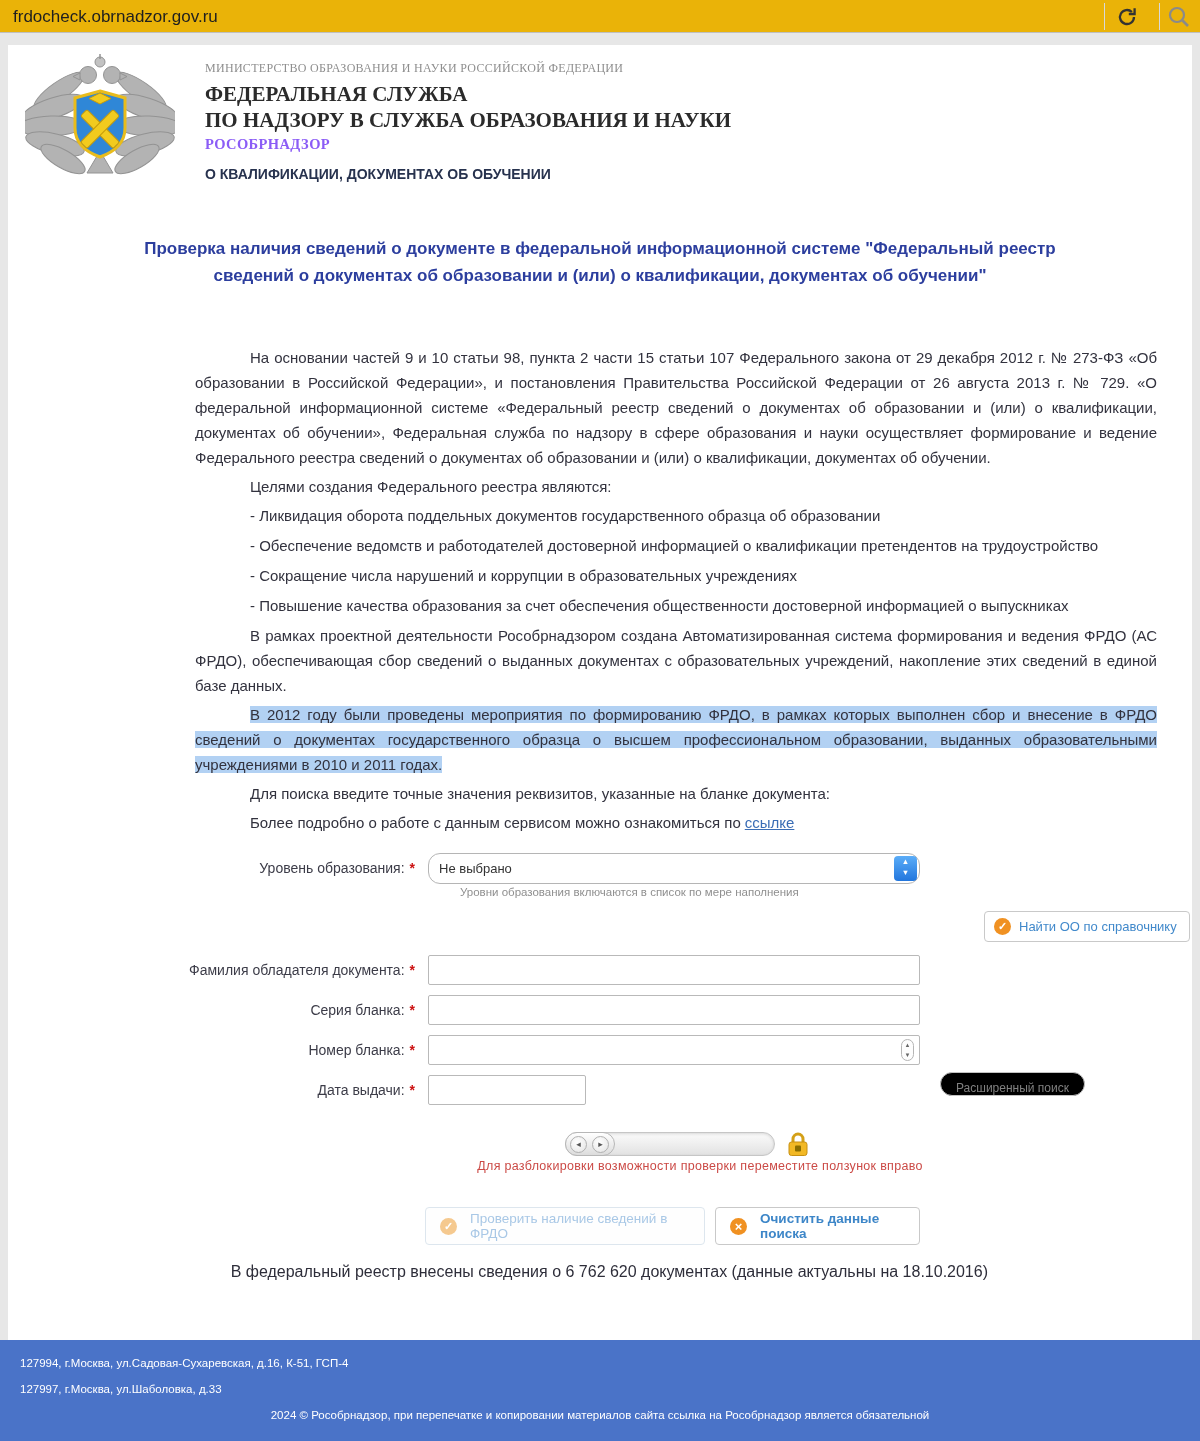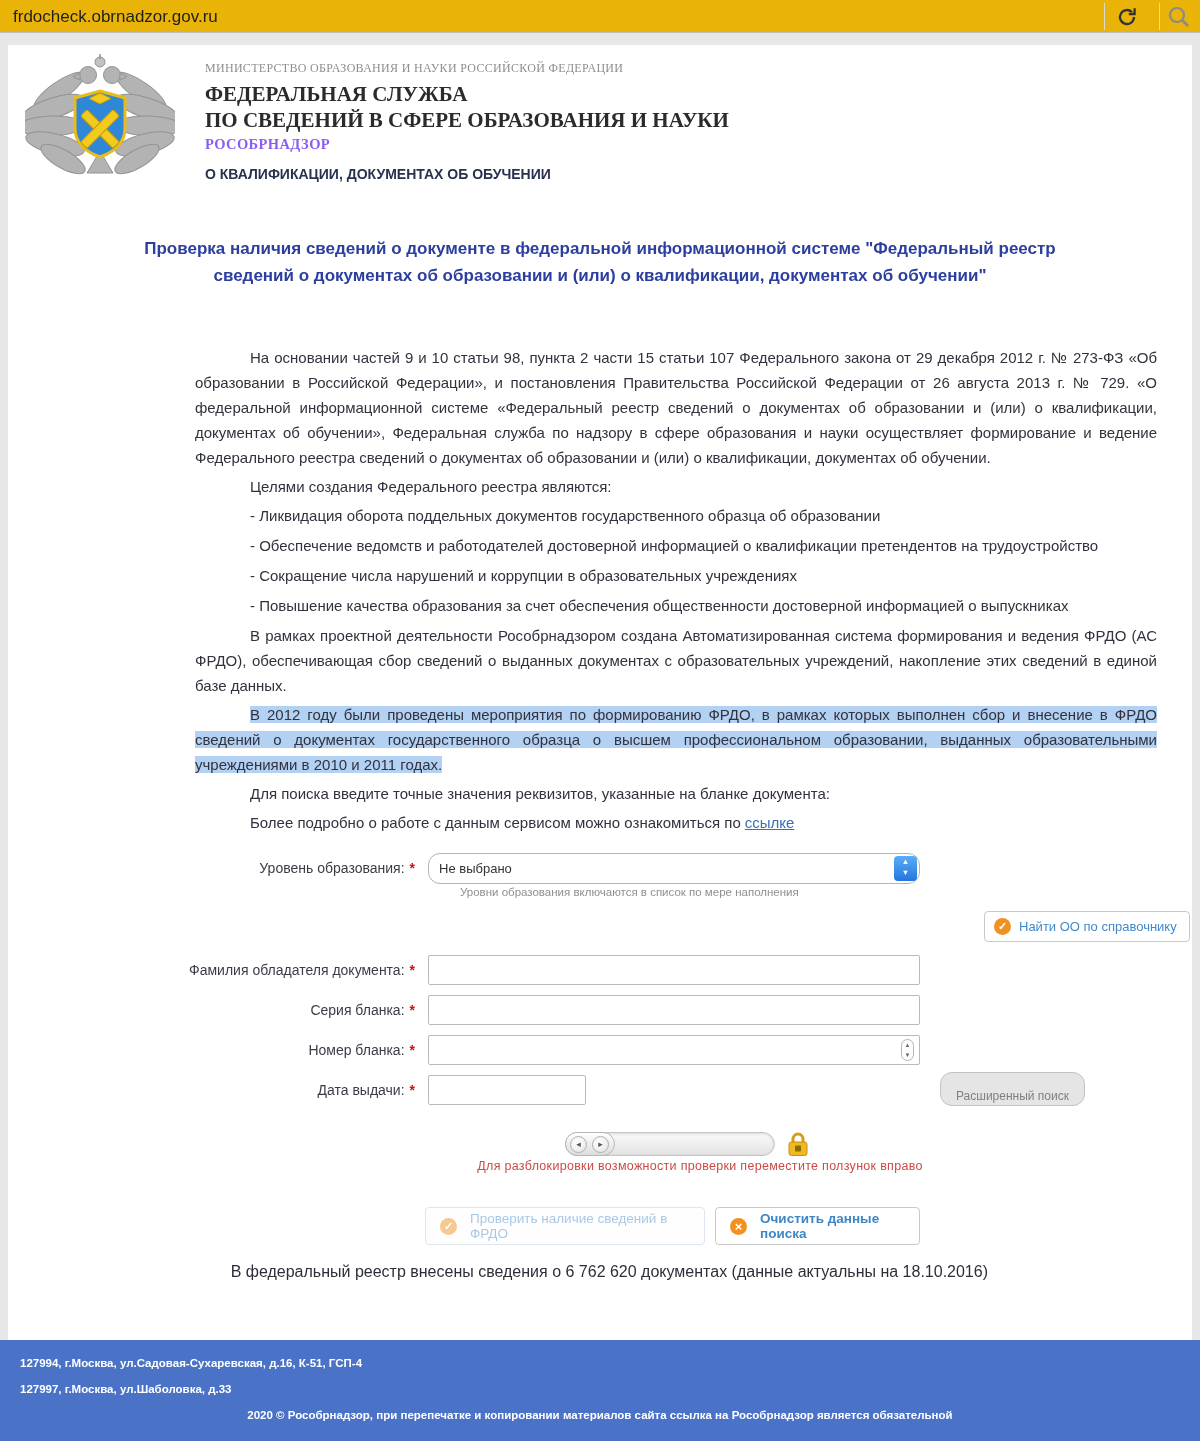--- a/index.html
+++ b/index.html
@@ -38,36 +38,36 @@
   .select { position:absolute; left:420px; width:492px; height:31px; border:1px solid #b5b5b5; border-radius:12px; background:#fff; cursor:pointer; }
   .select-value { position:absolute; left:10px; top:7px; font-size:13px; color:#333; }
   .stepper { position:absolute; right:2px; top:2px; width:23px; height:25px; border-radius:4px; background:linear-gradient(180deg,#5badf8,#2276dd); color:#fff; text-align:center; }
   .stepper span { display:block; font-size:7.5px; line-height:11px; }
   .hint { position:absolute; left:452px; top:841px; font-size:11.5px; color:#8f8f8f; }
   .dir-btn { position:absolute; left:976px; top:866px; width:206px; height:31px; border:1px solid #c9c9c9; border-radius:4px; background:#fff; color:#4189cb; font-size:13px; cursor:pointer; text-align:left; padding-left:34px; font-family:"Liberation Sans", sans-serif; }
   .icon-circle { display:inline-block; width:17px; height:17px; border-radius:50%; background:#f09122; color:#fff; font-size:11px; line-height:17px; text-align:center; font-weight:bold; }
   .dir-btn .icon-circle { position:absolute; left:9px; top:6px; }
   .num-spinner { position:absolute; left:893px; top:994px; width:13px; height:22px; border:1px solid #b5b5b5; border-radius:7px; background:#fdfdfd; text-align:center; color:#666; cursor:pointer; }
   .num-spinner span { display:block; font-size:6px; line-height:10px; }
-  .adv-btn { position:absolute; left:932px; top:1027px; height:24px; padding:16px 15px; border:1px solid #c2c2c2; border-radius:12px; background:#e5e5e5; color:#808080; font-size:12px; cursor:pointer; font-family:"Liberation Sans", sans-serif; }
+  .adv-btn { position:absolute; left:932px; top:1027px; height:24px; padding:8px 15px; border:1px solid #c2c2c2; border-radius:12px; background:#000000; color:#808080; font-size:12px; cursor:pointer; font-family:"Liberation Sans", sans-serif; }
   
   .slider-track { position:absolute; left:557px; top:1087px; width:210px; height:24px; border:1px solid #c6c6c6; border-radius:13px; background:linear-gradient(180deg,#fbfbfb,#e2e2e2); box-shadow:inset 0 1px 3px rgba(0,0,0,.14); }
   .slider-handle { position:absolute; left:-1px; top:-1px; width:50px; height:24px; border:1px solid #b7b7b7; border-radius:13px; background:linear-gradient(180deg,#ffffff,#dcdcdc); cursor:grab; }
   .knob { position:absolute; top:3px; width:17px; height:17px; border:1px solid #b0b0b0; border-radius:50%; background:radial-gradient(circle at 40% 35%,#ffffff,#e3e3e3); color:#555; font-size:9px; line-height:15px; text-align:center; }
   .knob.left { left:4px; } .knob.right { left:26px; }
   .lock-icon { position:absolute; left:779px; top:1085px; }
   .slider-hint { position:absolute; left:187px; top:1114px; width:1010px; text-align:center; font-size:12.5px; color:#cb4a46; letter-spacing:.3px; }
   
   .btn-check { position:absolute; left:417px; top:1162px; width:280px; height:38px; border:1px solid #dde6ee; border-radius:4px; background:#fefefe; color:#a9c8e6; font-size:13.5px; text-align:left; padding-left:44px; font-family:"Liberation Sans", sans-serif; }
   .btn-check .icon-circle { position:absolute; left:14px; top:10px; background:#f5c98f; }
   .btn-clear { position:absolute; left:707px; top:1162px; width:205px; height:38px; border:1px solid #c9c9c9; border-radius:4px; background:#fff; color:#3d86c8; font-size:13.5px; font-weight:bold; text-align:left; padding-left:44px; cursor:pointer; font-family:"Liberation Sans", sans-serif; }
   .btn-clear .icon-circle { position:absolute; left:14px; top:10px; font-size:13px; }
   .stats { position:absolute; left:130px; top:1218px; width:850px; text-align:right; font-size:16px; color:#2e2e3a; }
   
-  .footer { position:absolute; left:0; top:1340px; width:1200px; height:101px; background:#4a73c8; color:#fff; font-size:11.5px; font-weight:bold; }
+  .footer { position:absolute; left:0; top:1340px; width:1200px; height:101px; background:#4a73c8; color:#fff; font-size:11.5px; font-weight:normal; }
   .footer .addr1 { position:absolute; left:20px; top:17px; }
   .footer .addr2 { position:absolute; left:20px; top:43px; }
   .footer .copy  { position:absolute; left:0; top:69px; width:1200px; text-align:center; }
 </style>
 </head>
 <body>
 
 <div class="browser-bar">
   <span class="url-text">frdocheck.obrnadzor.gov.ru</span>
   <span class="bar-divider" style="left:1104px;"></span>
@@ -112,21 +112,21 @@
     <g transform="translate(75 76)" fill="#f2cb1e" stroke="#c79c08" stroke-width="1">
       <rect x="-23" y="-4.5" width="46" height="9" rx="2" transform="rotate(45)"></rect>
       <rect x="-23" y="-4.5" width="46" height="9" rx="2" transform="rotate(-45)"></rect>
     </g>
     <path d="M75 40 l11 5.5 -11 5.5 -11 -5.5 z" fill="#f2cb1e" stroke="#c79c08"></path>
   </svg>
 
   <div class="ministry">МИНИСТЕРСТВО ОБРАЗОВАНИЯ И НАУКИ РОССИЙСКОЙ ФЕДЕРАЦИИ</div>
   <div class="service-name">
     <div>ФЕДЕРАЛЬНАЯ СЛУЖБА</div>
-    <div>ПО СВЕДЕНИЙ В СФЕРЕ ОБРАЗОВАНИЯ И НАУКИ</div>
+    <div>ПО НАДЗОРУ В СЛУЖБА ОБРАЗОВАНИЯ И НАУКИ</div>
   </div>
   <div class="short-name">РОСОБРНАДЗОР</div>
   <div class="registry-name">
     <div>О КВАЛИФИКАЦИИ, ДОКУМЕНТАХ ОБ ОБУЧЕНИИ</div>
   </div>
 
   <div class="doc-title">Проверка наличия сведений о документе в федеральной информационной системе "Федеральный реестр сведений о документах об образовании и (или) о квалификации, документах об обучении"</div>
 
   <div class="content">
     <p class="justify">На основании частей 9 и 10 статьи 98, пункта 2 части 15 статьи 107 Федерального закона от 29 декабря 2012 г. № 273-ФЗ «Об образовании в Российской Федерации», и постановления Правительства Российской Федерации от 26 августа 2013 г. № 729. «О федеральной информационной системе «Федеральный реестр сведений о документах об образовании и (или) о квалификации, документах об обучении», Федеральная служба по надзору в сфере образования и науки осуществляет формирование и ведение Федерального реестра сведений о документах об образовании и (или) о квалификации, документах об обучении.</p>
@@ -206,14 +206,14 @@
     <span class="icon-circle">×</span>
     <span>Очистить данные поиска</span>
   </button>
 
   <div class="stats">В федеральный реестр внесены сведения о 6 762 620 документах (данные актуальны на 18.10.2016)</div>
 </div>
 
 <div class="footer">
   <div class="addr1">127994, г.Москва, ул.Садовая-Сухаревская, д.16, К-51, ГСП-4</div>
   <div class="addr2">127997, г.Москва, ул.Шаболовка, д.33</div>
-  <div class="copy">2020 © Рособрнадзор, при перепечатке и копировании материалов сайта ссылка на Рособрнадзор является обязательной</div>
+  <div class="copy">2024 © Рособрнадзор, при перепечатке и копировании материалов сайта ссылка на Рособрнадзор является обязательной</div>
 </div>
 
 </body></html>

